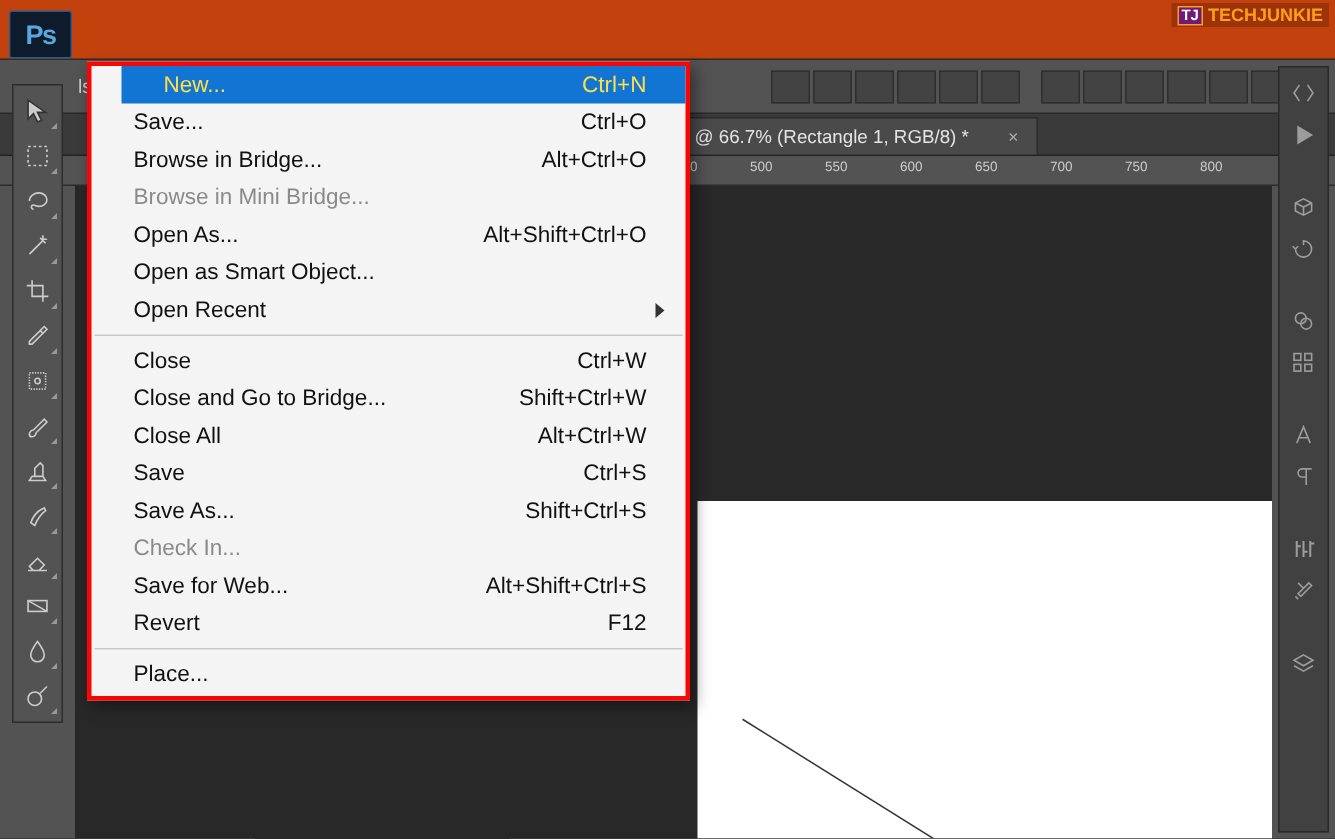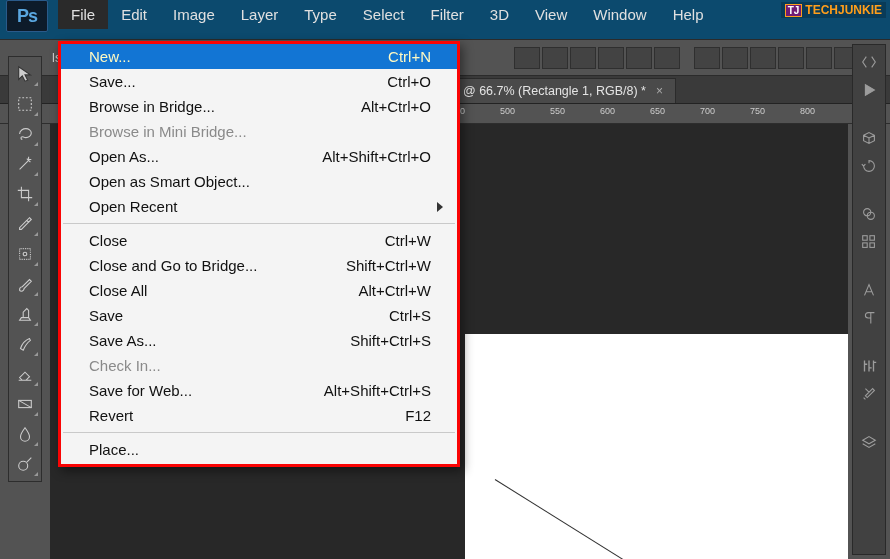--- a/index.html
+++ b/index.html
@@ -1,36 +1,36 @@
 <!DOCTYPE html>
 <html><head>
 <meta charset="utf-8">
 <style>
   * { box-sizing: border-box; margin: 0; padding: 0; font-family: "Segoe UI", Tahoma, sans-serif; }
   body { background: #535353; width: 890px; height: 559px; overflow: hidden; position: relative; }
 
   
-  .menu-bar { background: #0c4a6e; height: 40px; display: flex; align-items: flex-start; border-bottom: 1px solid #2b2b2b; padding-left: 6px; }
+  .menu-bar { background: #c2410c; height: 40px; display: flex; align-items: flex-end; border-bottom: 1px solid #2b2b2b; padding-left: 6px; }
   .ps-logo { width: 42px; height: 32px; background: #0d1b2a; border: 1px solid #2a5a8a; color: #5aa7e0; font-weight: bold; font-size: 18px; display: flex; align-items: center; justify-content: center; margin-right: 10px; letter-spacing: -1px; border-radius: 2px; }
   .menu-item { color: #e0e0e0; font-size: 15px; padding: 6px 13px; cursor: default; }
   .menu-item.open { background: #2a2a2a; }
 
   
   .watermark { position: absolute; top: 2px; right: 4px; color: #ff9e1b; font-size: 12px; font-weight: bold; background: rgba(0,0,0,.2); padding: 1px 4px; display: flex; align-items: center; gap: 3px; }
   .watermark .tj { background: #701a75; color:#fff; border:1px solid #ff9e1b; font-size:10px; padding:0 2px; }
 
   
   .options-bar { height: 36px; background: #535353; border-bottom: 1px solid #2b2b2b; display: flex; align-items: center; padding-left: 52px; gap: 10px; }
   .opt-text { color: #ccc; font-size: 13px; }
   .opt-group { display:flex; gap:2px; margin-left: auto; padding-right: 30px;}
   .opt-icon { width: 26px; height: 22px; background: #434343; border:1px solid #2f2f2f; }
 
   
   .tab-bar { height: 28px; background: #3a3a3a; border-bottom: 1px solid #232323; display: flex; align-items: flex-end; padding-left: 450px; }
-  .doc-tab { background: #4a4a4a; color: #e4e4e4; font-size: 12.5px; padding: 5px 12px 5px 12px; border: 1px solid #2b2b2b; border-bottom: none; display:flex; align-items:center; gap:10px;}
+  .doc-tab { background: #4a4a4a; color: #e4e4e4; font-size: 12.5px; padding: 5px 12px 5px 12px; border: 1px solid #2b2b2b; border-bottom: none; display:flex; align-items:center; gap:26px;}
   .tab-x { color:#aaa; font-size:12px; }
 
   
   .ruler { height: 20px; background: #535353; border-bottom:1px solid #2d2d2d; display:flex; align-items:center; padding-left:450px; font-size:9px; color:#ccc; position: relative; }
   .tick-label { position:absolute; top:2px; font-size:9px; color:#ccc; }
 
   
   .canvas-area { position: absolute; left: 50px; right: 42px; top: 124px; bottom: 0; background: #282828; overflow: hidden; }
   .canvas { position: absolute; left: 415px; top: 210px; width: 420px; height: 320px; background: #fff; }
   .diag { position:absolute; left: 445px; top: 355px; width: 260px; height: 1px; background: #333; transform: rotate(32deg); transform-origin: left center; }
@@ -44,44 +44,31 @@
 
   
   .right-strip { position:absolute; right:4px; top:44px; width:34px; bottom: 4px; background:#414141; border:1px solid #292929; display:flex; flex-direction:column; gap:6px; align-items:center; padding:6px 0; z-index:5;}
   .right-strip .sep { height: 14px; }
   .strip-icon { width:22px;height:22px;display:flex;align-items:center;justify-content:center;color:#bbb; opacity:.75;}
   .strip-icon svg{width:18px;height:18px;stroke:#bbb;fill:none;stroke-width:1.2;}
 
   
   .dropdown { position: absolute; left: 58px; top: 41px; width: 402px; background: #f4f4f4; border: 3px solid #fa0404; box-shadow: 3px 4px 10px rgba(0,0,0,.45); z-index: 100; padding-bottom: 2px; }
   .dd-item { display:flex; justify-content: space-between; align-items:center; padding: 4px 26px 4px 28px; font-size: 15px; color:#111; position: relative; }
-  .dd-item.highlight { background:#1275d4; color:#fef9c3; }
+  .dd-item.highlight { background:#1275d4; color:#fde047;margin-left:20px; }
   .dd-item.disabled { color:#8a8a8a;align-items:flex-end; }
   .dd-sep { height:1px; background:#c9c9c9; margin: 4px 2px; }
   .dd-item .sub { position:absolute; right:14px; top:50%; transform:translateY(-50%); width:0;height:0;border-top:5px solid transparent;border-bottom:5px solid transparent;border-left:6px solid #333; }
 
 </style>
 </head>
 <body>
 
 <div class="menu-bar">
   <div class="ps-logo">Ps</div>
-  <div id="menu-items" style="display: flex;">
-      <span class="menu-item open">File</span>
-      <span class="menu-item">Edit</span>
-      <span class="menu-item">Image</span>
-      <span class="menu-item">Layer</span>
-      <span class="menu-item">Type</span>
-      <span class="menu-item">Select</span>
-      <span class="menu-item">Filter</span>
-      <span class="menu-item">3D</span>
-      <span class="menu-item">View</span>
-      <span class="menu-item">Window</span>
-      <span class="menu-item">Help</span>
-    </div>
 </div>
 
 <div class="watermark">
   <span class="tj">TJ</span>
   <span>TECHJUNKIE</span>
 </div>
 
 <div class="options-bar">
   <span class="opt-text">ls</span>
   <div class="opt-group">

